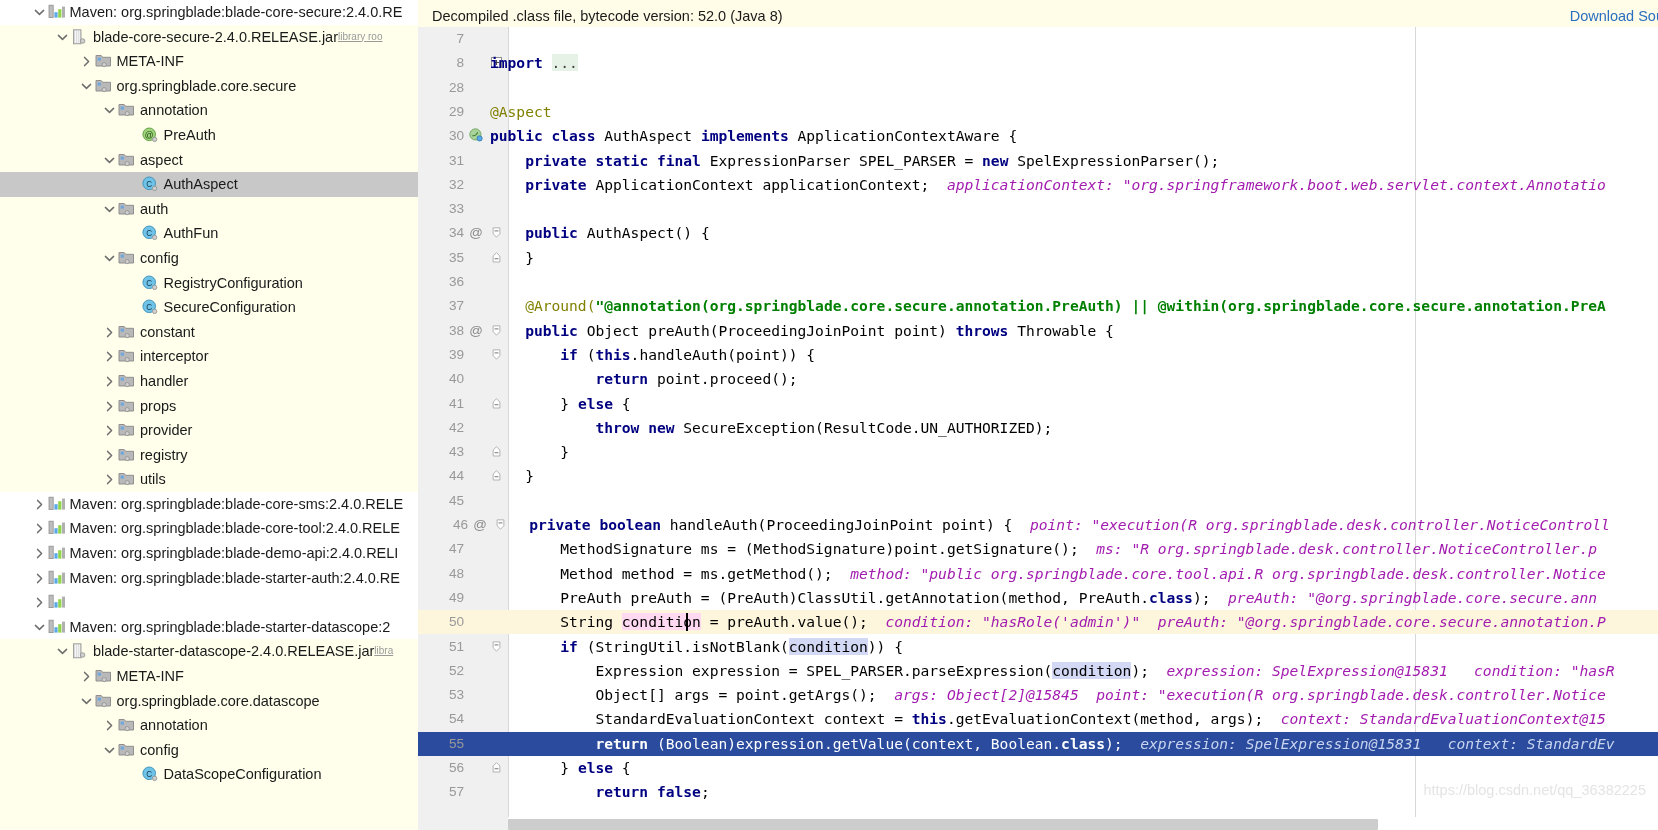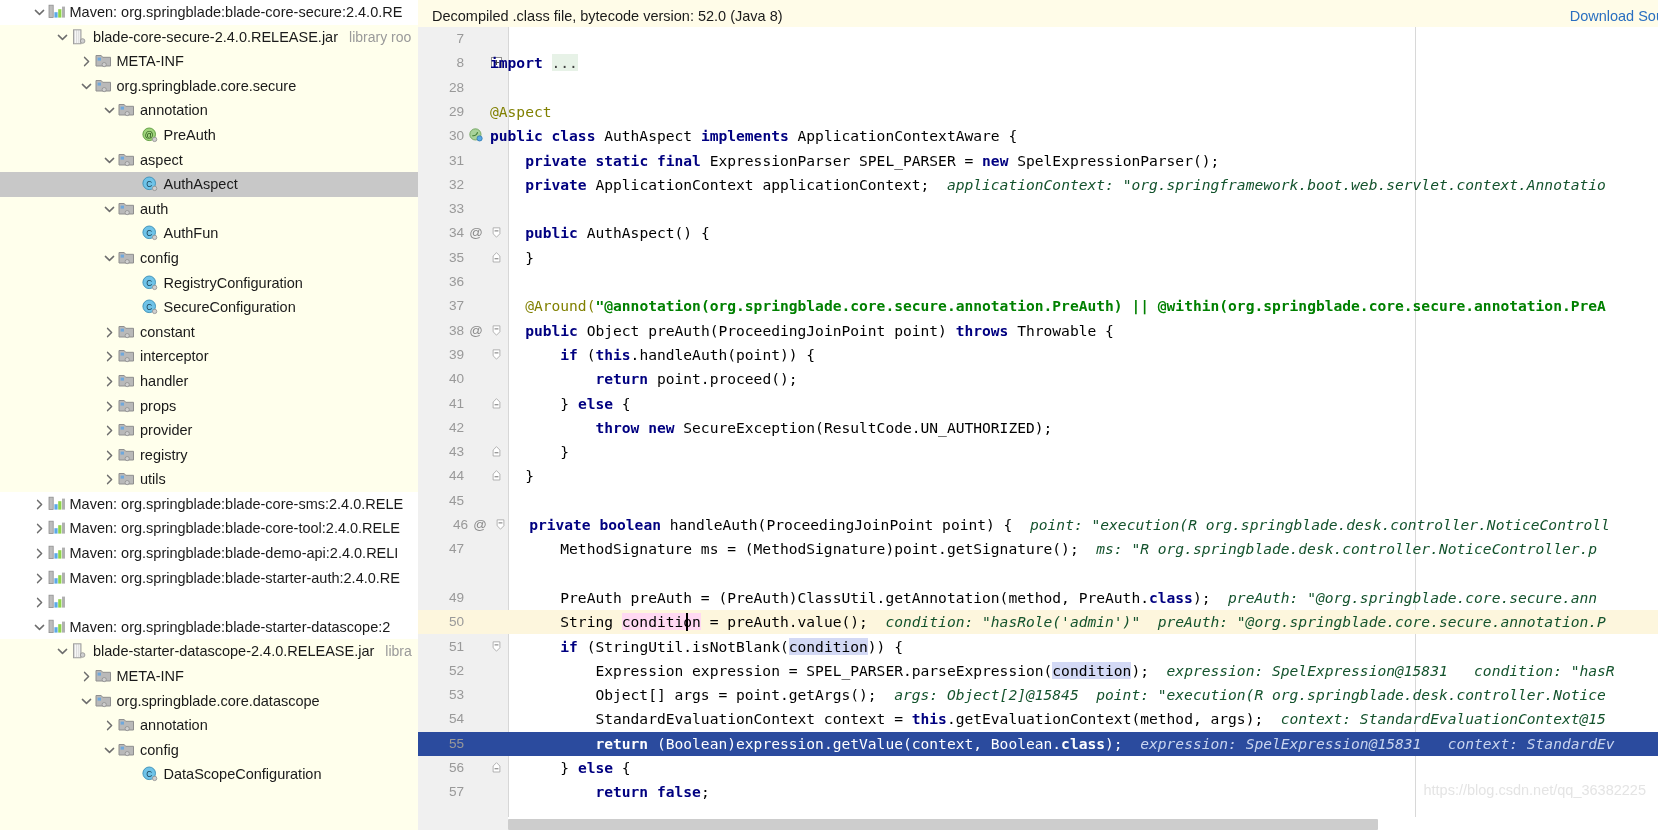--- a/index.html
+++ b/index.html
@@ -55,22 +55,23 @@
     width: 19px;
     height: 24.6px;
     position: relative;
     margin-right: 4px;
   }
   .node-icon svg { position: absolute; left: 1px; top: 4px; }
   .node-label { flex: 0 0 auto; }
   .node-sub {
     flex: 0 0 auto;
     color: #9a9a9a;
-    margin-left: 11px;
-    font-size: 14px;
+    margin-left: 0;
+    font-size: 10px;
+    text-decoration: underline;
   }
 
   
   #editor-pane {
     position: absolute;
     left: 418px; top: 0;
     width: 1240px;
     height: 830px;
     background: #ffffff;
     overflow: hidden;
@@ -194,21 +195,21 @@
     left: 66px;
     width: 24px;
     top: 0; height: 24.3px;
     background: #2b4b9e;
   }
 
   
   .kw   { color: #000080; font-weight: bold; }
   .str  { color: #008000; font-weight: bold; }
   .ann  { color: #808000; }
-  .hint { color: #14532d; font-style: italic; }
+  .hint { color: #a21caf; font-style: italic; }
   .dots { background: #e7f2e7; color: #404040; }
   .sel-pink { background: #ffd9f2; }
   .sel-blue { background: #d3d9f5; }
 
   #caret {
     position: absolute;
     width: 1.6px;
     background: #000000;
   }
 
@@ -816,20 +817,21 @@
           <div class="code-line" style="top: 437.4px; position: absolute; left: 0px; right: 0px;"><span class="ln">44</span><span class="fold"><svg class="fg" viewBox="0 0 11 13">
                 <path d="M5.5 0.8l4 4v7h-8v-7z" fill="#ffffff" stroke="#a5a5a5"></path>
                 <path d="M3.2 8h4.6" stroke="#6a6a6a" stroke-width="1.1"></path>
               </svg></span><span class="ltext">    }</span></div>
           <div class="code-line" style="top: 461.7px; position: absolute; left: 0px; right: 0px;"><span class="ln">45</span><span class="ltext"></span></div>
           <div class="code-line" style="top: 486px; position: absolute; left: 4px; right: 0px;"><span class="ln">46</span><span class="gmark">@</span><span class="fold"><svg class="fg" viewBox="0 0 11 13">
                 <path d="M1.5 1h8v7l-4 4-4-4z" fill="#ffffff" stroke="#a5a5a5"></path>
                 <path d="M3.2 4.6h4.6" stroke="#6a6a6a" stroke-width="1.1"></path>
               </svg></span><span class="ltext">    <span class="kw">private boolean</span> handleAuth(ProceedingJoinPoint point) {  <span class="hint">point: "execution(R org.springblade.desk.controller.NoticeControll</span></span></div>
           <div class="code-line" style="top: 510.3px; position: absolute; left: 0px; right: 0px;"><span class="ln">47</span><span class="ltext">        MethodSignature ms = (MethodSignature)point.getSignature();  <span class="hint">ms: "R org.springblade.desk.controller.NoticeController.p</span></span></div>
+          <div class="code-line" style="top: 534.6px; position: absolute; left: 0px; right: 0px;"><span class="ln">48</span><span class="ltext">        Method method = ms.getMethod();  <span class="hint">method: "public org.springblade.core.tool.api.R org.springblade.desk.controller.Notice</span></span></div>
           <div class="code-line" style="top: 558.9px; position: absolute; left: 0px; right: 0px;"><span class="ln">49</span><span class="ltext">        PreAuth preAuth = (PreAuth)ClassUtil.getAnnotation(method, PreAuth.<span class="kw">class</span>);  <span class="hint">preAuth: "@org.springblade.core.secure.ann</span></span></div>
           <div class="code-line row-caret" style="top: 583.2px; position: absolute; left: 0px; right: 0px;"><div class="line-bg row-caret"></div><span class="ln">50</span><span class="ltext">        String <span class="sel-pink">condition</span> = preAuth.value();  <span class="hint">condition: "hasRole('admin')"  preAuth: "@org.springblade.core.secure.annotation.P</span></span></div>
           <div class="code-line" style="top: 607.5px; position: absolute; left: 0px; right: 0px;"><span class="ln">51</span><span class="fold"><svg class="fg" viewBox="0 0 11 13">
                 <path d="M1.5 1h8v7l-4 4-4-4z" fill="#ffffff" stroke="#a5a5a5"></path>
                 <path d="M3.2 4.6h4.6" stroke="#6a6a6a" stroke-width="1.1"></path>
               </svg></span><span class="ltext">        <span class="kw">if</span> (StringUtil.isNotBlank(<span class="sel-blue">condition</span>)) {</span></div>
           <div class="code-line" style="top: 631.8px; position: absolute; left: 0px; right: 0px;"><span class="ln">52</span><span class="ltext">            Expression expression = SPEL_PARSER.parseExpression(<span class="sel-blue">condition</span>);  <span class="hint">expression: SpelExpression@15831   condition: "hasR</span></span></div>
           <div class="code-line" style="top: 656.1px; position: absolute; left: 0px; right: 0px;"><span class="ln">53</span><span class="ltext">            Object[] args = point.getArgs();  <span class="hint">args: Object[2]@15845  point: "execution(R org.springblade.desk.controller.Notice</span></span></div>
           <div class="code-line" style="top: 680.4px; position: absolute; left: 0px; right: 0px;"><span class="ln">54</span><span class="ltext">            StandardEvaluationContext context = <span class="kw">this</span>.getEvaluationContext(method, args);  <span class="hint">context: StandardEvaluationContext@15</span></span></div>
           <div class="code-line row-exec" style="top: 704.7px; position: absolute; left: 0px; right: 0px;"><div class="line-bg row-exec"></div><div class="exec-band"></div><span class="ln">55</span><span class="ltext">            <span class="kw">return</span> (Boolean)expression.getValue(context, Boolean.<span class="kw">class</span>);  <span class="hint">expression: SpelExpression@15831   context: StandardEv</span></span></div>

